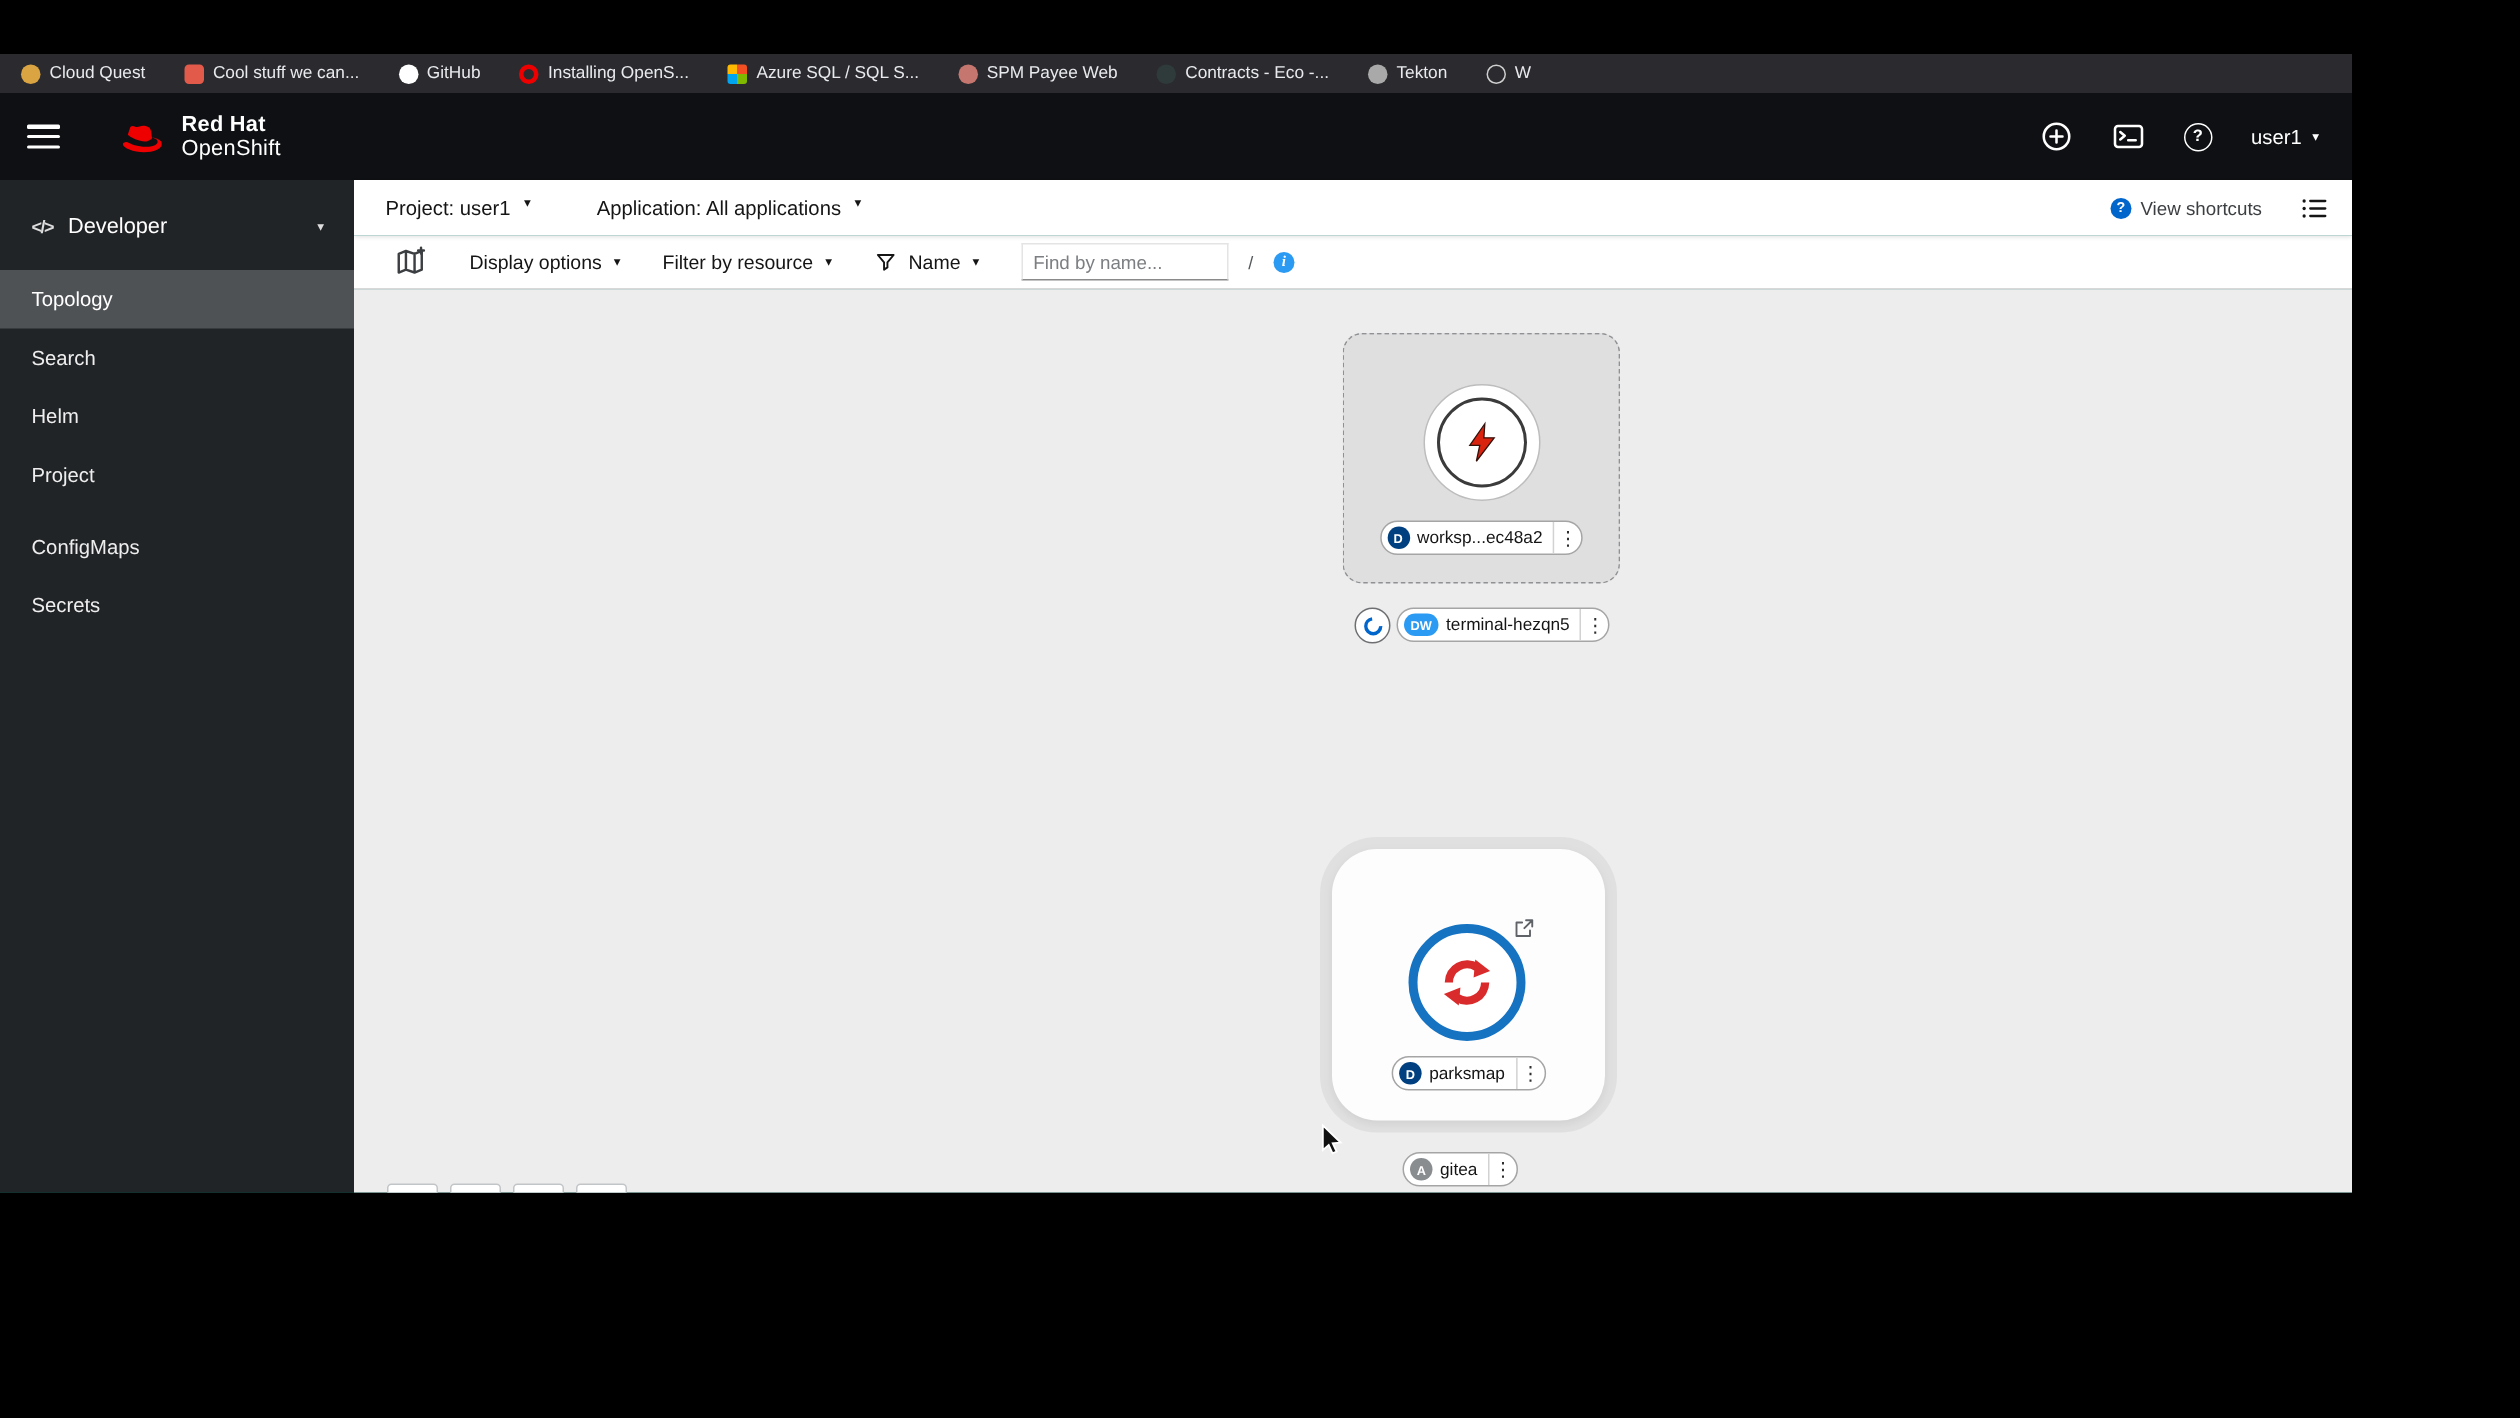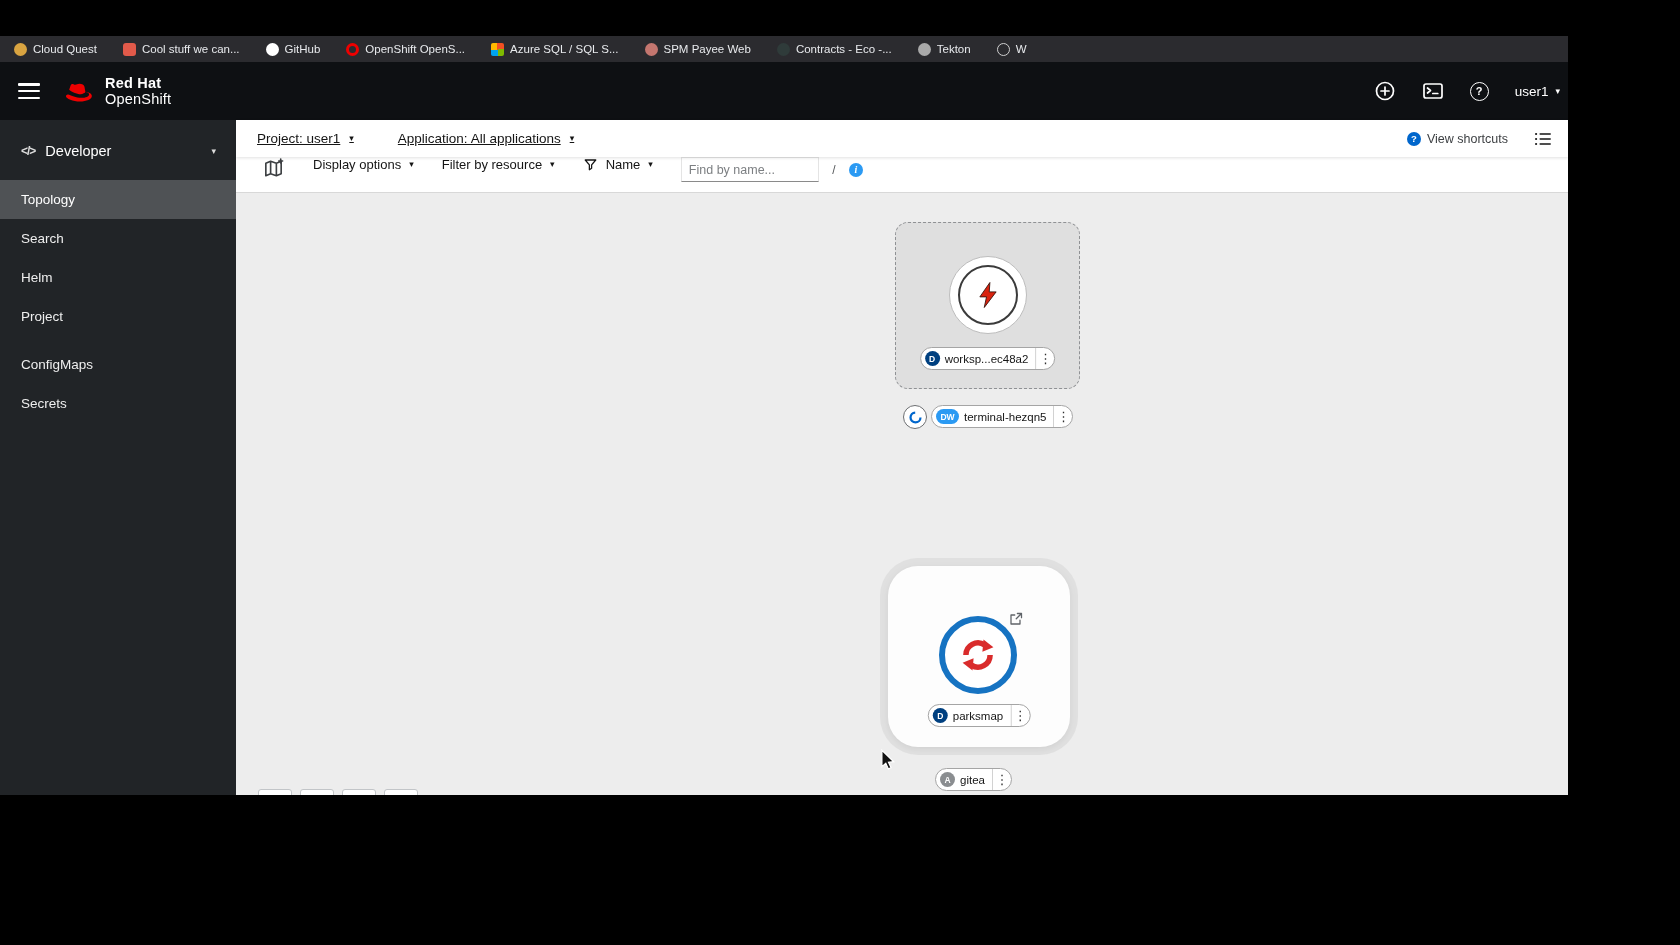--- a/index.html
+++ b/index.html
@@ -14,21 +14,21 @@
   .fav-coolstuff  { background:#e25a4a; }
   .fav-github     { background:#fff; border-radius:50%; }
   .fav-openshift  { background:transparent; border:3px solid #e00; border-radius:50%; }
   .fav-azure      { background:conic-gradient(#f25022 0 25%, #7fba00 0 50%, #00a4ef 0 75%, #ffb900 0); border-radius:2px; }
   .fav-spm        { background:#c4766f; border-radius:50%; }
   .fav-contracts  { background:#2f3b3a; border-radius:50%; }
   .fav-tekton     { background:#a9a9a9; border-radius:50%; }
   .fav-w          { background:transparent; border:1.5px solid #cfcfcf; border-radius:50%; }
 
   
-  .masthead { height:58px; background:#0e1013; display:flex; align-items:center; padding:0 8px 0 18px; color:#fff; }
+  .masthead { height:58px; background:#0e1013; display:flex; align-items:center; padding:0 22px 0 18px; color:#fff;gap:16px; }
   .hamburger { width:22px; height:16px; display:flex; flex-direction:column; justify-content:space-between; cursor:pointer; flex:none; }
   .hamburger span { display:block; height:2.5px; background:#fff; border-radius:1px; }
   .brand { display:flex; align-items:center; gap:9px; margin-left:22px; cursor:pointer; }
   .brand-text { line-height:1.12; font-size:14.5px; letter-spacing:.2px; }
   .brand-l1 { font-weight:bold; }
   .mast-right { margin-left:auto; display:flex; align-items:center; gap:26px; }
   .mast-btn { color:#fff; display:flex; align-items:center; justify-content:center; cursor:pointer; background:none; border:none; }
   .mast-help { width:19px; height:19px; border:1.6px solid #fff; border-radius:50%; color:#fff; font-size:11px; font-weight:bold; display:flex; align-items:center; justify-content:center; }
   .user-menu { display:flex; align-items:center; gap:7px; font-size:13.5px; cursor:pointer; }
   .caret { font-size:9px; line-height:1; }
@@ -41,30 +41,30 @@
   .persp-caret { margin-left:auto; color:#ddd; }
   .nav { list-style:none; margin-top:12px; }
   .nav li { height:39px; display:flex; align-items:center; padding-left:21px; font-size:13.5px; color:#eee; cursor:pointer; }
   .nav li.current { background:#4f5255; color:#fff; }
   .nav li.group-start { margin-top:9px; }
 
   .main { flex:1; display:flex; flex-direction:column; min-width:0; }
 
   
   .context-bar { height:37px; background:#fff; display:flex; align-items:center; padding:0 16px 0 21px; box-shadow:0 1px 3px rgba(0,0,0,.12); position:relative; z-index:3; }
-  .ctx-menu { display:flex; align-items:center; gap:9px; font-size:13.5px; color:#151515; background:none; border:none; cursor:pointer;text-decoration:underline; }
+  .ctx-menu { display:flex; gap:9px; font-size:13.5px; color:#151515; background:none; border:none; cursor:pointer; }
   .ctx-menu + .ctx-menu { margin-left:44px; }
   .ctx-menu .caret { color:#151515; }
   .ctx-right { margin-left:auto; display:flex; align-items:center; gap:24px; }
   .view-shortcuts { display:flex; align-items:center; gap:6px; font-size:12.5px; color:#3c3f42; background:none; border:none; cursor:pointer; }
   .q-filled { width:14px; height:14px; border-radius:50%; background:#06c; color:#fff; font-size:9.5px; font-weight:bold; display:inline-flex; align-items:center; justify-content:center; }
   .list-btn { background:none; border:none; color:#151515; cursor:pointer; display:flex; }
 
   
-  .toolbar { height:36px; background:#fff; border-bottom:1px solid #d8d8d8; display:flex; align-items:flex-start; padding-left:26px; gap:28px; position:relative; z-index:2; }
+  .toolbar { height:36px; background:#fff; border-bottom:1px solid #d8d8d8; display:flex; align-items:center; padding-left:26px; gap:28px; position:relative; z-index:2; }
   .tb-btn { display:flex; align-items:center; gap:8px; font-size:13px; color:#151515; background:none; border:none; cursor:pointer; }
   .tb-icon { color:#3c3f42; display:flex; }
   .find-wrap { display:flex; align-items:center; gap:8px; }
   .find-input { width:138px; height:25px; border:1px solid #e4e4e4; border-bottom:1px solid #8a8a8a; font-size:12.5px; padding:0 7px; color:#151515; background:#fff; font-family:"Liberation Sans",sans-serif; }
   .find-input::placeholder { color:#7c7f82; }
   .kbd-hint { min-width:14px; text-align:center; font-size:12px; color:#55585b; }
   .info-dot { width:14px; height:14px; border-radius:50%; background:#2b9af3; color:#fff; font-size:10px; font-style:italic; font-family:"Liberation Serif",serif; font-weight:bold; display:inline-flex; align-items:center; justify-content:center; }
 
   
   .canvas { flex:1; background:#ededed; position:relative; overflow:hidden; }
@@ -114,21 +114,21 @@
     <div class="bookmark">
         <span class="fav fav-coolstuff"></span>
         <span>Cool stuff we can...</span>
       </div>
     <div class="bookmark">
         <span class="fav fav-github"></span>
         <span>GitHub</span>
       </div>
     <div class="bookmark">
         <span class="fav fav-openshift"></span>
-        <span>OpenShift OpenS...</span>
+        <span>Installing OpenS...</span>
       </div>
     <div class="bookmark">
         <span class="fav fav-azure"></span>
         <span>Azure SQL / SQL S...</span>
       </div>
     <div class="bookmark">
         <span class="fav fav-spm"></span>
         <span>SPM Payee Web</span>
       </div>
     <div class="bookmark">

